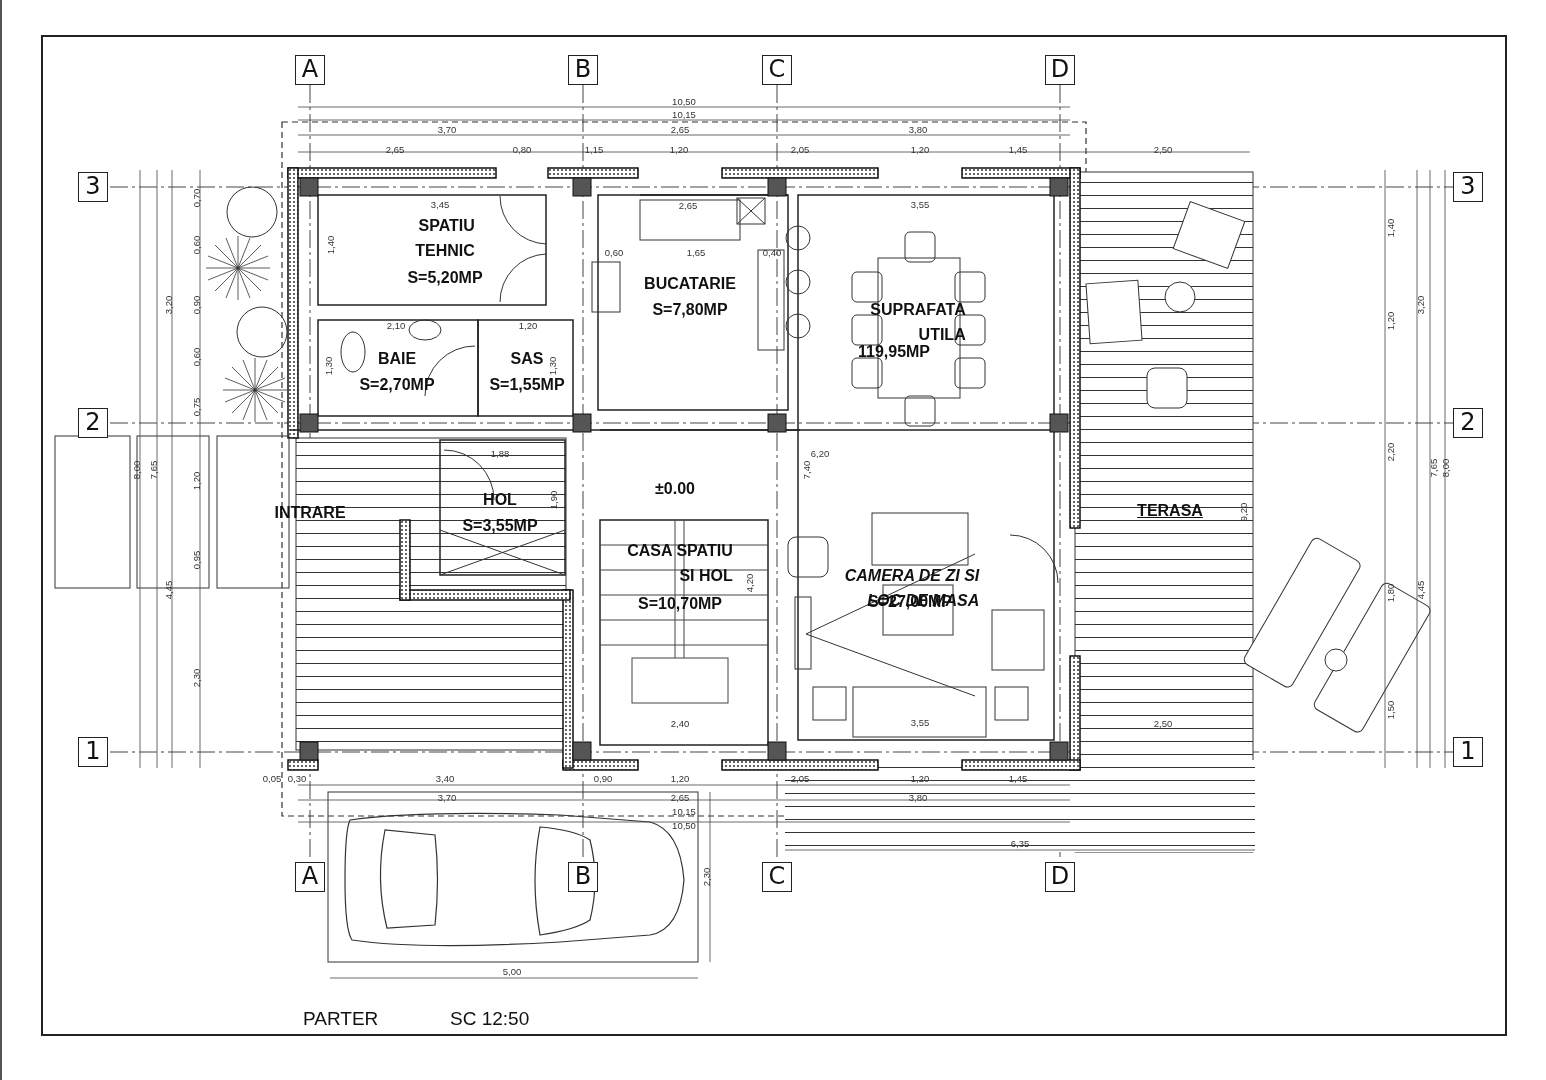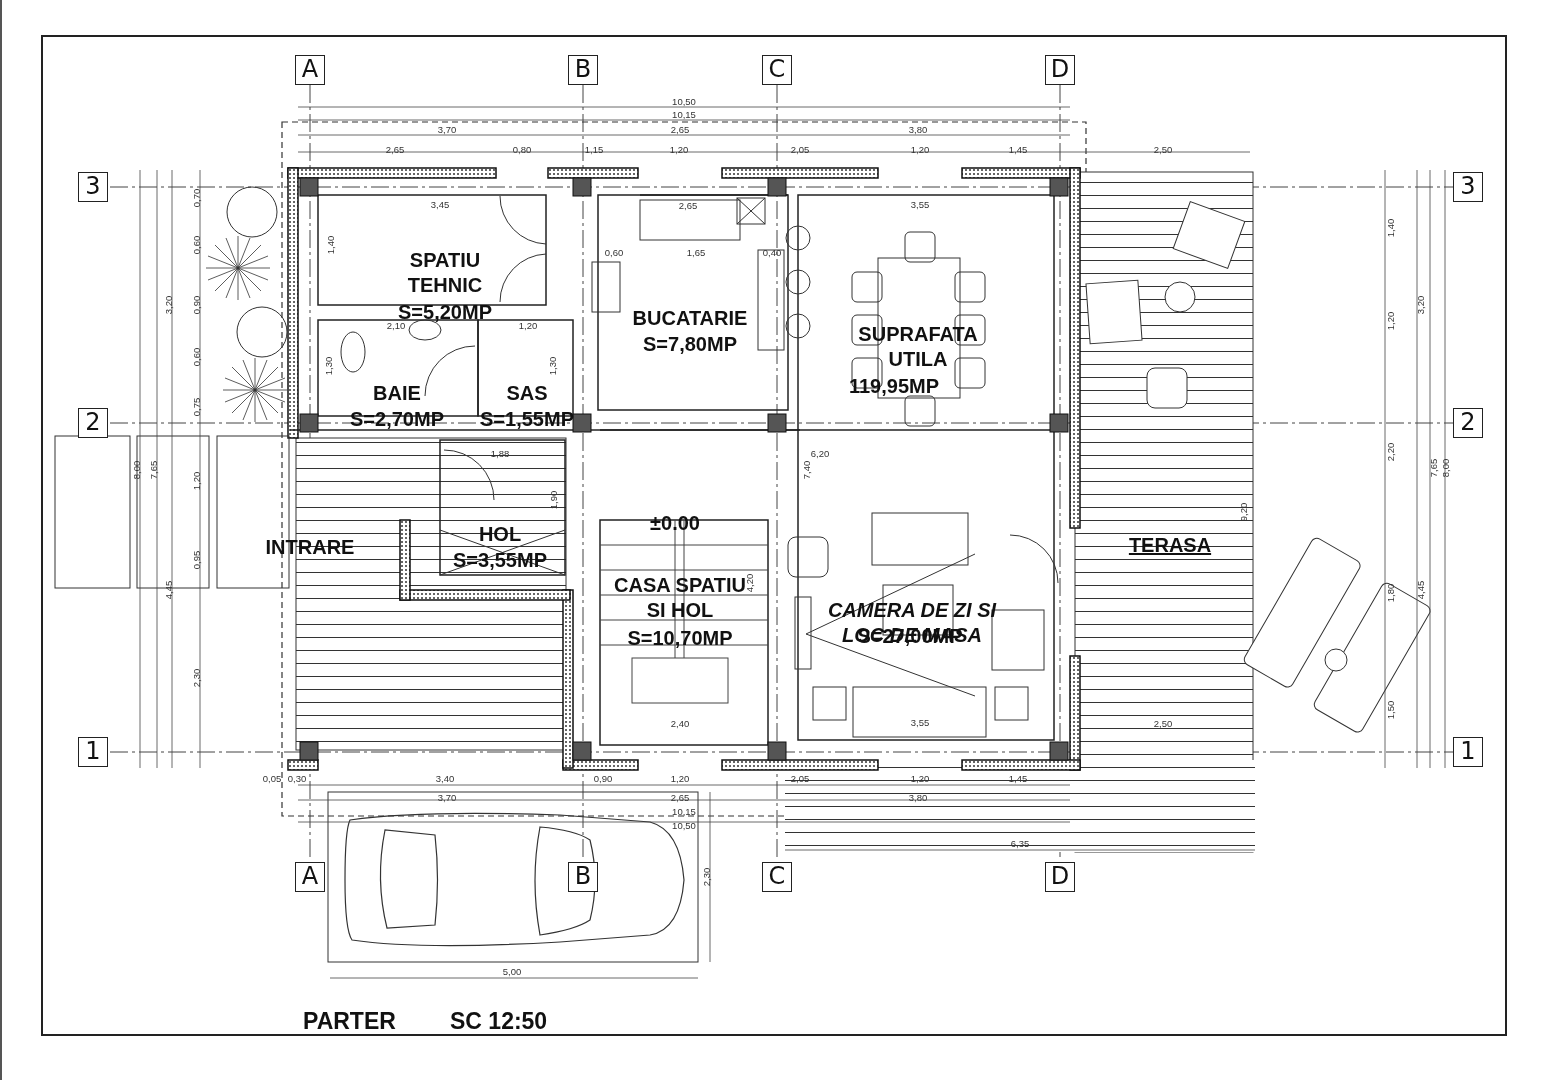--- a/index.html
+++ b/index.html
@@ -1,24 +1,24 @@
 <!DOCTYPE html>
 <html><head>
 <meta charset="utf-8">
 <style>
   html,body{margin:0;padding:0;background:#fff;}
   body{width:1546px;height:1080px;position:relative;overflow:hidden;font-family:"Liberation Sans",sans-serif;color:#111;}
   .left-edge{position:absolute;left:0;top:0;width:2px;height:1080px;background:#555;}
   .frame{position:absolute;left:41px;top:35px;width:1466px;height:1001px;border:2px solid #222;box-sizing:border-box;}
   svg.plan{position:absolute;left:0;top:0;}
-  .lbl{position:absolute;font-weight:bold;font-size:20px;text-align:center;line-height:25px;white-space:pre;transform:translateX(-50%);margin-top:35px;}
+  .lbl{position:absolute;font-weight:bold;font-size:16px;text-align:right;line-height:25px;white-space:pre;transform:translateX(-50%);}
   .axis{position:absolute;width:30px;height:30px;border:1.5px solid #222;box-sizing:border-box;background:#fff;font-family:"DejaVu Sans",sans-serif;font-size:24px;line-height:27px;text-align:center;}
   .dim{position:absolute;font-size:9.5px;color:#333;white-space:nowrap;transform:translateX(-50%);}
   .dimv{position:absolute;font-size:9.5px;color:#333;white-space:nowrap;transform:translate(-50%,-50%) rotate(-90deg);}
-  .title{position:absolute;font-weight:bold;font-size:23px;}
+  .title{position:absolute;font-weight:normal;font-size:19px;}
 </style>
 </head>
 <body>
 
 <div class="left-edge"></div>
 <div class="frame"></div>
 
 <svg class="plan" width="1546" height="1080" viewBox="0 0 1546 1080">
   <defs>
     <pattern id="hatch" width="4" height="4" patternUnits="userSpaceOnUse">
@@ -246,21 +246,21 @@
 <div class="axis" style="left:78px;top:737px;">1</div>
 <div class="axis" style="left:1453px;top:172px;">3</div>
 <div class="axis" style="left:1453px;top:408px;">2</div>
 <div class="axis" style="left:1453px;top:737px;">1</div>
 
 <div class="lbl" style="left:445px;top:213px;">SPATIU
 TEHNIC</div>
 <div class="lbl" style="left:445px;top:265px;">S=5,20MP</div>
 <div class="lbl" style="left:690px;top:271px;">BUCATARIE</div>
 <div class="lbl" style="left:690px;top:297px;">S=7,80MP</div>
-<div class="lbl" style="left:918px;top:287px;">SUPRAFATA
+<div class="lbl" style="left:918px;top:297px;">SUPRAFATA
 UTILA</div>
 <div class="lbl" style="left:894px;top:339px;">119,95MP</div>
 <div class="lbl" style="left:397px;top:346px;">BAIE</div>
 <div class="lbl" style="left:397px;top:372px;">S=2,70MP</div>
 <div class="lbl" style="left:527px;top:346px;">SAS</div>
 <div class="lbl" style="left:527px;top:372px;">S=1,55MP</div>
 <div class="lbl" style="left:500px;top:487px;">HOL</div>
 <div class="lbl" style="left:500px;top:513px;">S=3,55MP</div>
 <div class="lbl" style="left:675px;top:476px;">±0.00</div>
 <div class="lbl" style="left:680px;top:538px;">CASA SPATIU

